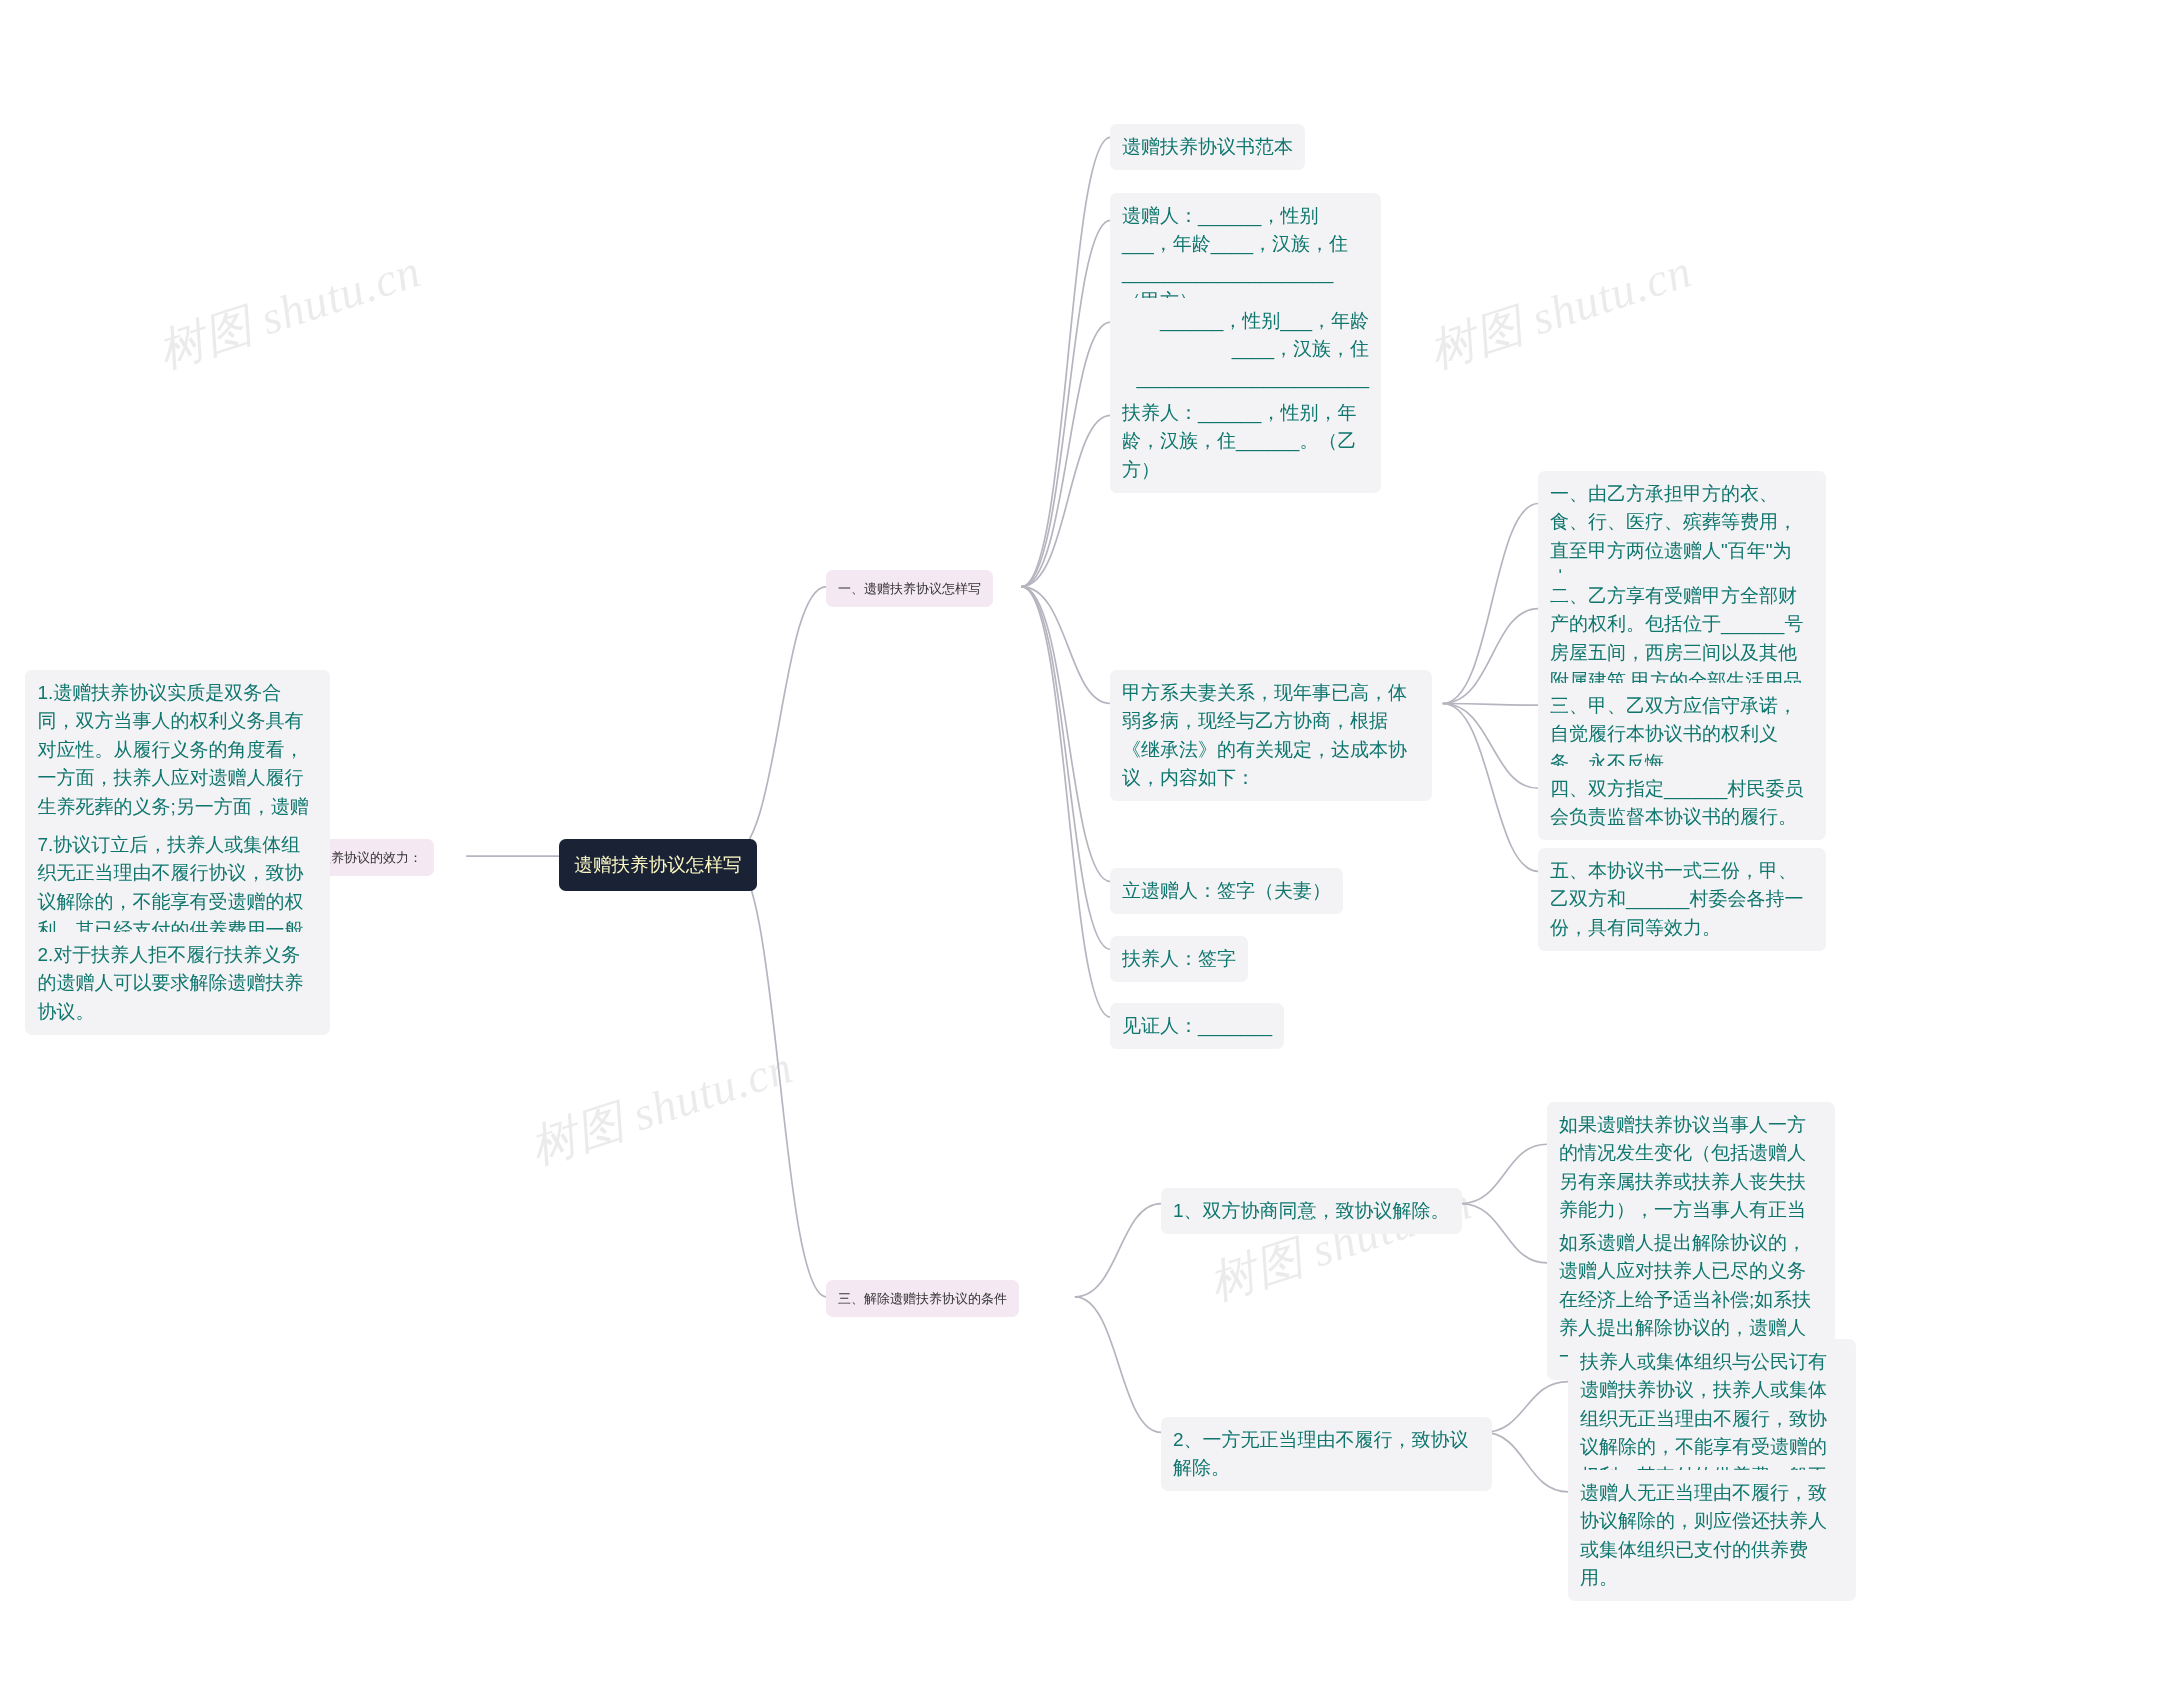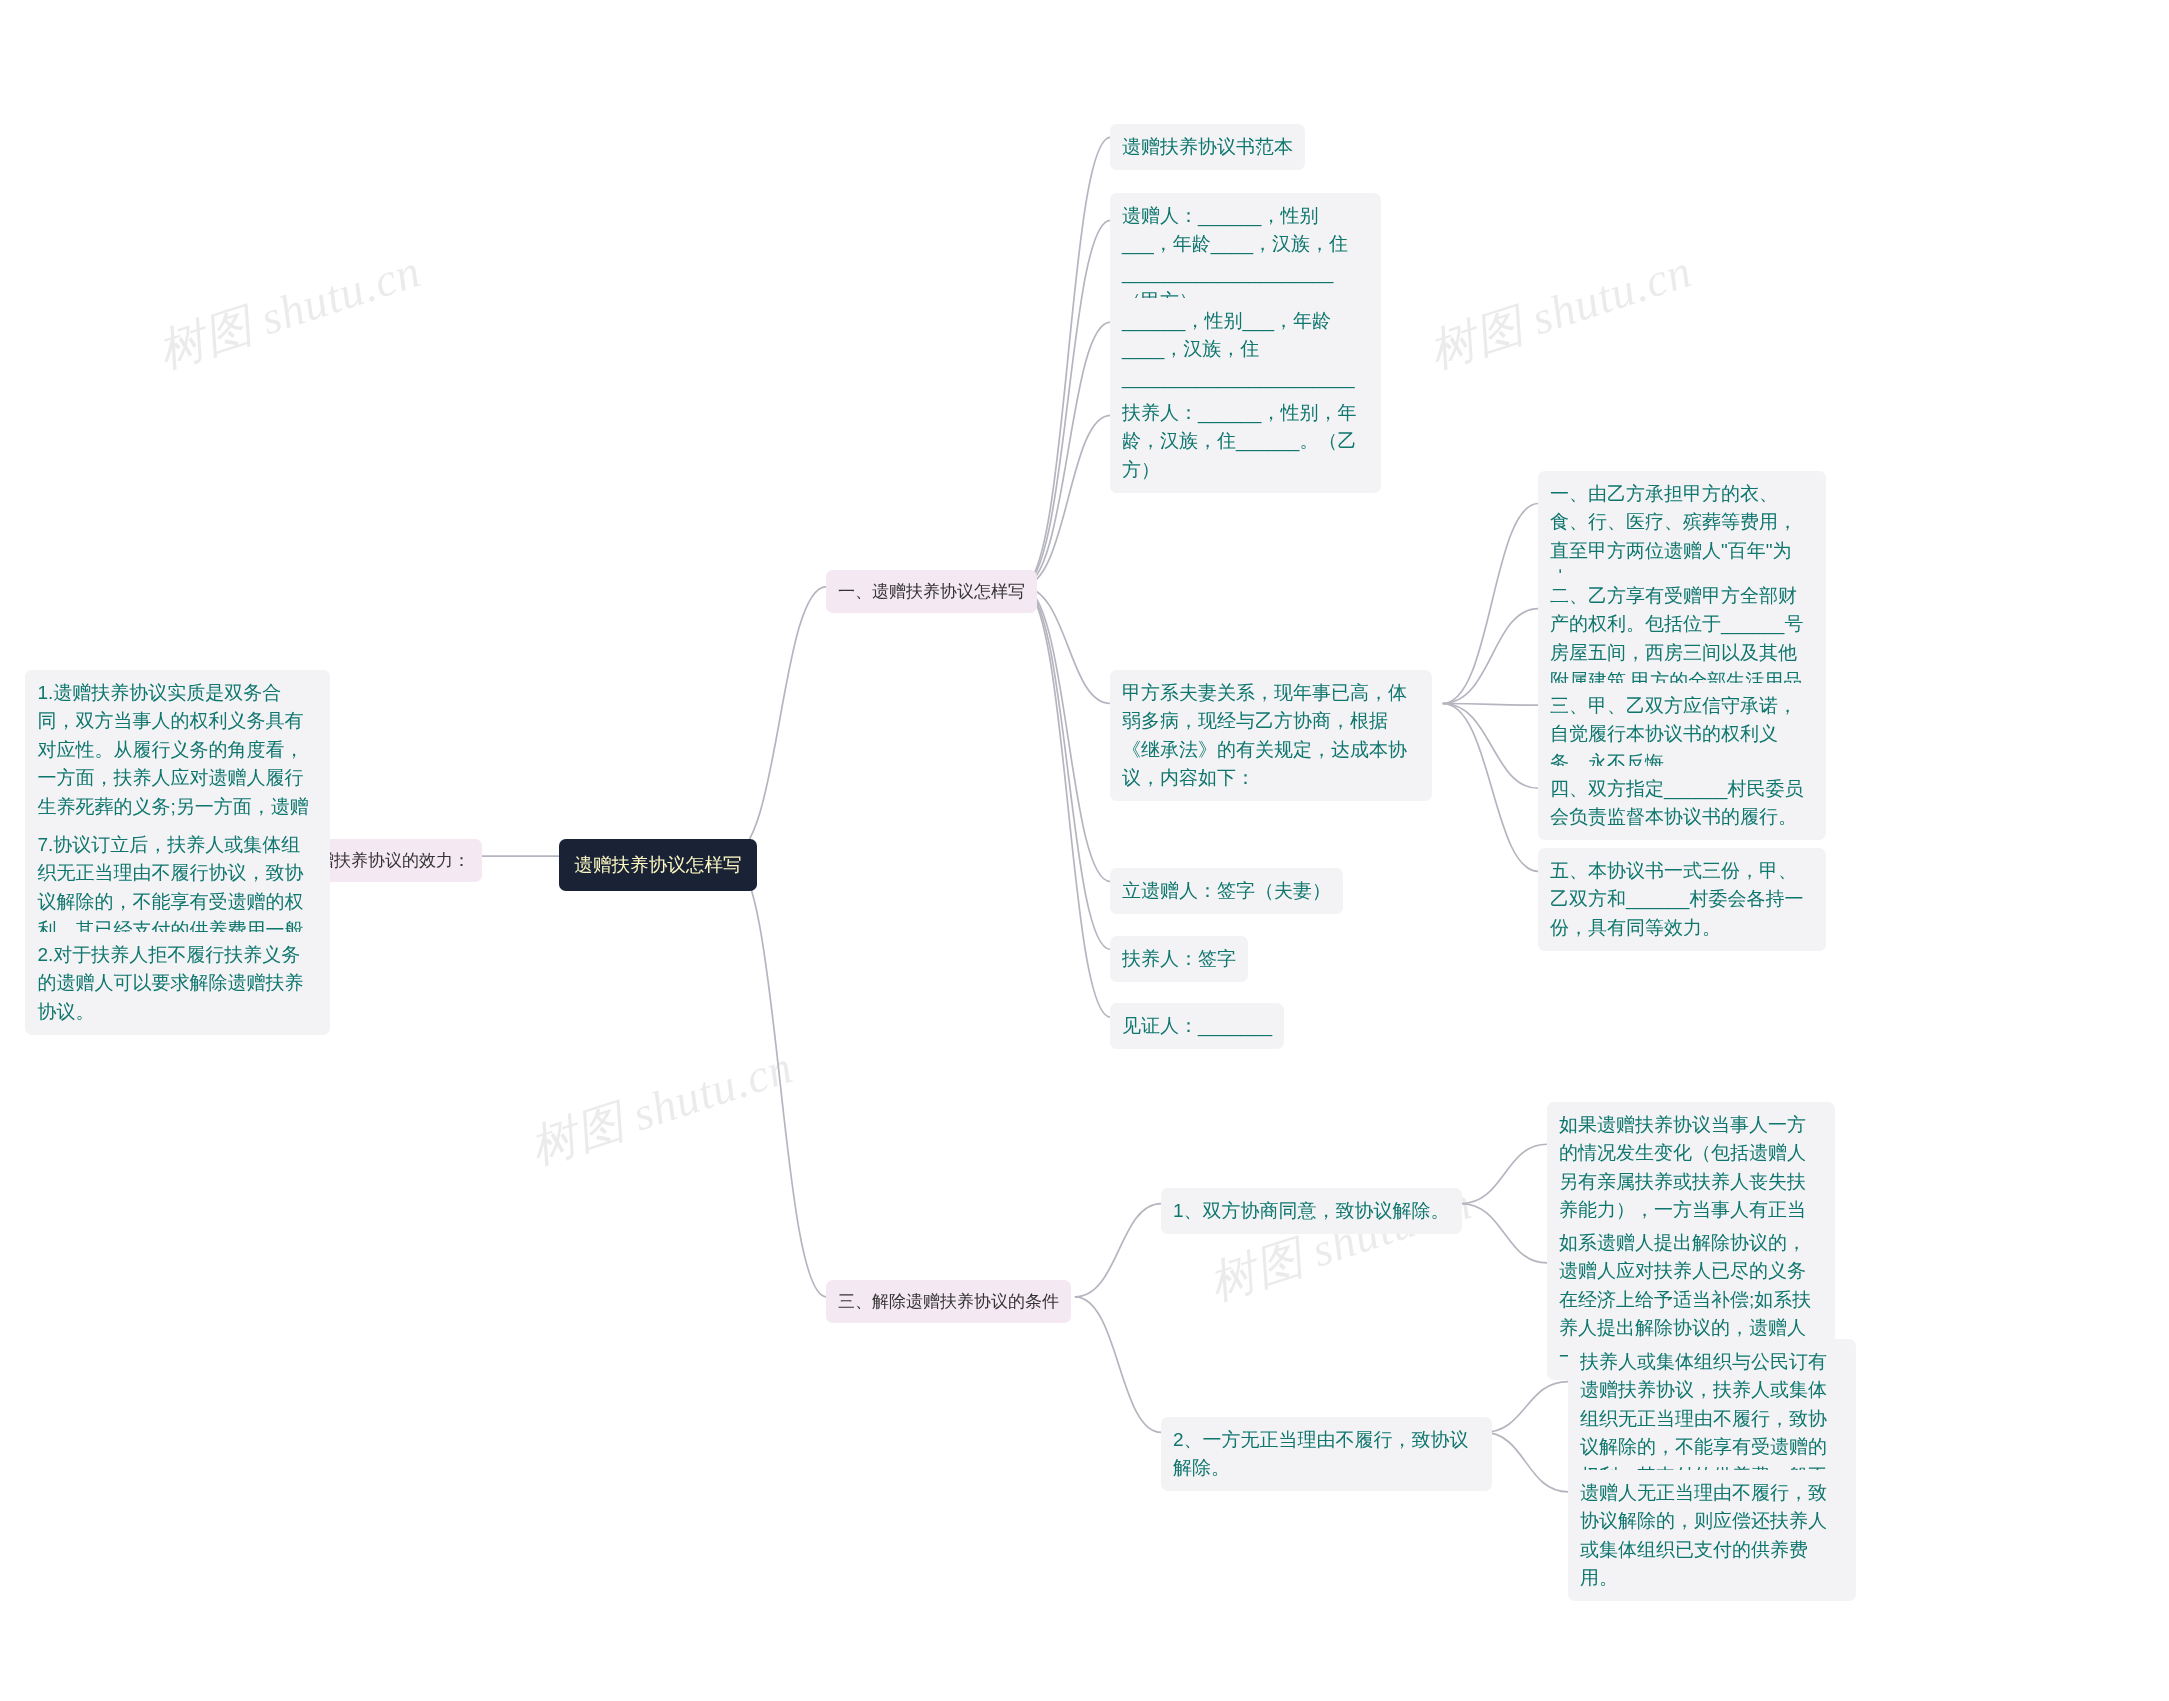--- a/index.html
+++ b/index.html
@@ -1,20 +1,20 @@
 <!DOCTYPE html>
 <html style="font-size:13.6px"><head>
 <meta charset="utf-8">
 <style>
 * { margin: 0; padding: 0; box-sizing: border-box; }
 html, body { width: 2170px; height: 1702px; font-family: "Microsoft YaHei", "PingFang SC", sans-serif; background: #fff; position: relative; overflow: hidden; }
 
 .watermark { position: absolute; font-size: 47px; color: rgba(0,0,0,0.08); transform: rotate(-18deg); font-style: italic; pointer-events: none; white-space: nowrap; font-family: Georgia, serif; letter-spacing: 0.8px; }
 
-.node { position: absolute; padding: 8.5px 12px; border-radius: 6.8px; font-size: 17px; line-height: 1.5; }
+.node { position: absolute; padding: 8.5px 12px; border-radius: 6.8px; font-size: 13px; line-height: 1.5; }
 .root { background: #1a2336; color: #fef9c3; font-size: 18.6px; padding: 12px 15.3px; }
 .branch-pink { background: #f4e8f2; color: #333; }
 .leaf { background: #f3f3f5; color: #0f766e; font-size: 19px; }
 .leaf.wide { max-width: 322px; }
 .leaf.narrow { max-width: 271px; }
 .leaf.mid { max-width: 288px; }
 
 svg.connectors { position: absolute; left: 0; top: 0; width: 2170px; height: 1702px; pointer-events: none; }
 svg.connectors path { fill: none; stroke: #b5b5c0; stroke-width: 2; }
 </style>
@@ -62,21 +62,21 @@
   <path d="M 1750 1690 C 1800 1690, 1800 1630, 1850 1630"></path>
   <path d="M 1750 1690 C 1800 1690, 1800 1760, 1850 1760"></path>
 </svg>
 
 <div class="node root" style="left:559px; top:839px;">遗赠扶养协议怎样写</div>
 
 <div class="node branch-pink" style="left:826px; top:570px;">一、遗赠扶养协议怎样写</div>
 
 <div class="node leaf narrow" style="left:1110px; top:124px;">遗赠扶养协议书范本</div>
 <div class="node leaf narrow" style="left:1110px; top:193px;">遗赠人：______，性别___，年龄____，汉族，住____________________（甲方）</div>
-<div class="node leaf narrow" style="left:1110px; top:298px;">______，性别___，年龄____，汉族，住______________________</div>
+<div class="node leaf narrow" style="left:1110px; top:298px;text-align:right;">______，性别___，年龄____，汉族，住______________________</div>
 <div class="node leaf narrow" style="left:1110px; top:390px;">扶养人：______，性别，年龄，汉族，住______。（乙方）</div>
 <div class="node leaf wide" style="left:1110px; top:670px;">甲方系夫妻关系，现年事已高，体弱多病，现经与乙方协商，根据《继承法》的有关规定，达成本协议，内容如下：</div>
 <div class="node leaf narrow" style="left:1110px; top:868px;text-align:center;">立遗赠人：签字（夫妻）</div>
 <div class="node leaf narrow" style="left:1110px; top:936px;">扶养人：签字</div>
 <div class="node leaf narrow" style="left:1110px; top:1003px;">见证人：_______</div>
 
 <div class="node leaf mid" style="left:1538px; top:471px;">一、由乙方承担甲方的衣、食、行、医疗、殡葬等费用，直至甲方两位遗赠人"百年"为止。</div>
 <div class="node leaf mid" style="left:1538px; top:573px;">二、乙方享有受赠甲方全部财产的权利。包括位于______号房屋五间，西房三间以及其他附属建筑,甲方的全部生活用品及存款等。</div>
 <div class="node leaf mid" style="left:1538px; top:683px;">三、甲、乙双方应信守承诺，自觉履行本协议书的权利义务，永不反悔。</div>
 <div class="node leaf mid" style="left:1538px; top:766px;">四、双方指定______村民委员会负责监督本协议书的履行。</div>

